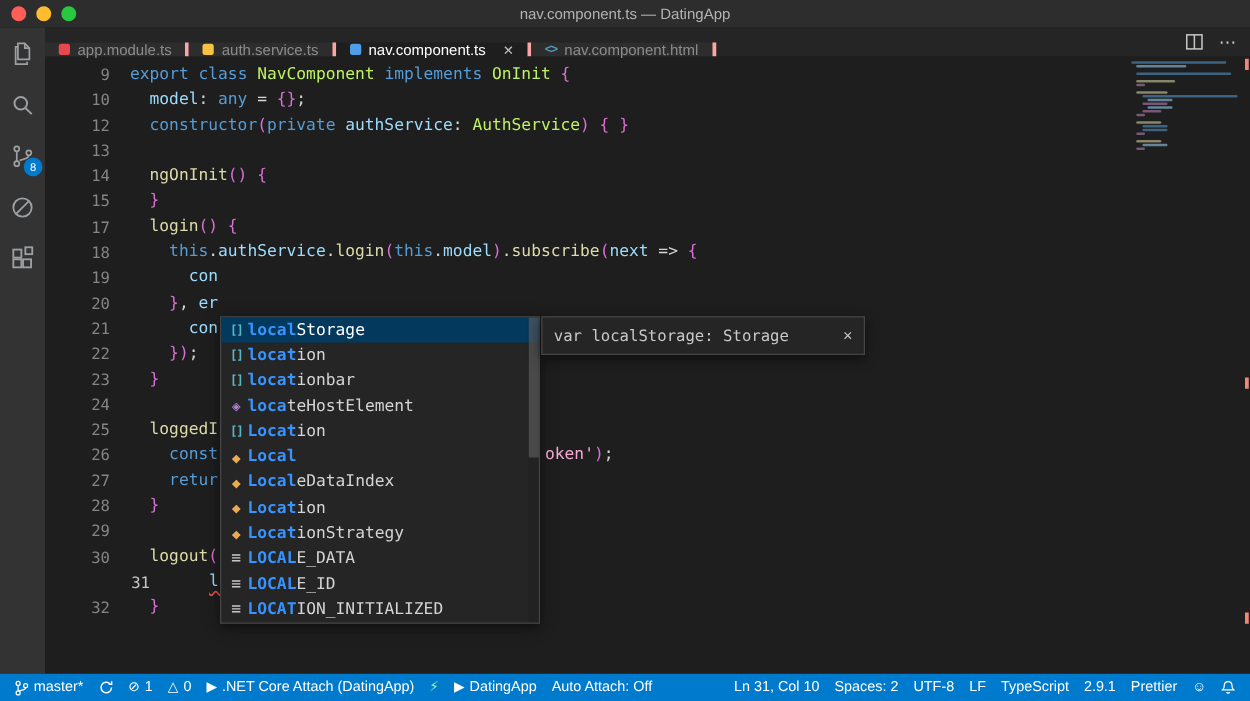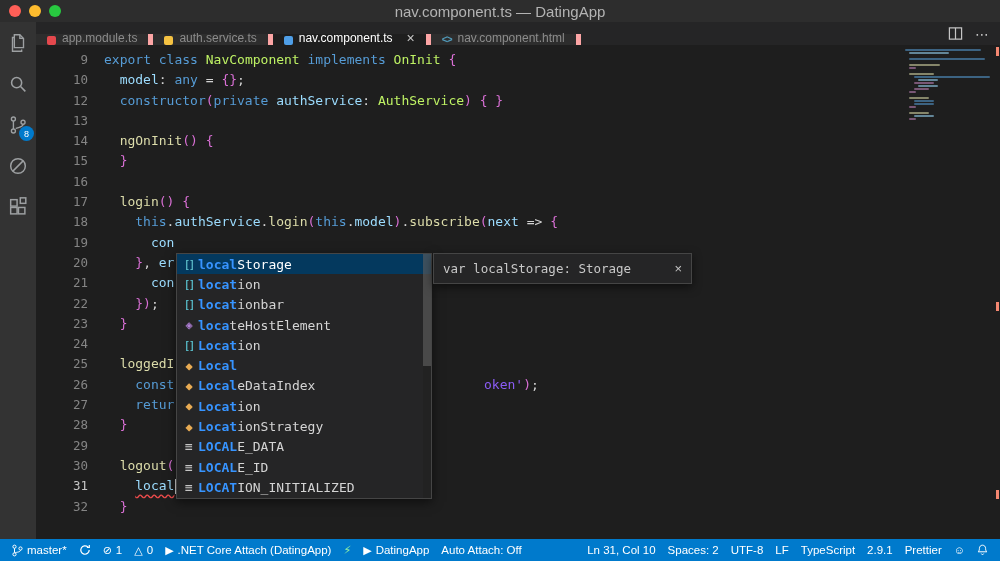--- a/index.html
+++ b/index.html
@@ -10,64 +10,64 @@
     font-family:"Liberation Sans","DejaVu Sans",sans-serif;
     -webkit-font-smoothing:antialiased;
   }
   .window { position:relative; width:1000px; height:561px; display:flex; flex-direction:column; }
 
   
   .titlebar { height:22px; flex:0 0 22px; background:#2d2d2d; position:relative;
               display:flex; align-items:center; justify-content:center; }
   .traffic { position:absolute; left:9px; top:5px; display:flex; gap:8px; }
   .tl { width:12px; height:12px; border-radius:50%; display:inline-block; }
-  .window-title { font-size:15px; color:#b3b3b3; }
+  .window-title { font-size:12px; color:#b3b3b3; }
 
   
   .main { flex:1 1 auto; display:flex; height:517px; }
 
   
   .activitybar { width:36px; flex:0 0 36px; background:#333333; display:flex;
                  flex-direction:column; align-items:center; padding-top:9px; gap:17px; }
   .ab-item { position:relative; width:24px; height:24px; color:#9da0a2; display:flex;
              align-items:center; justify-content:center; cursor:pointer; }
   .ab-item svg { display:block; }
   .ab-badge { position:absolute; right:-4px; bottom:-4px; min-width:15px; height:15px;
               border-radius:50%; background:#007acc; color:#fff; font-size:9px;
               display:flex; align-items:center; justify-content:center; }
 
   
   .editor-col { flex:1 1 auto; display:flex; flex-direction:column; background:#1e1e1e; min-width:0; }
   .tabbar { height:23px; flex:0 0 23px; background:#252526; display:flex; align-items:stretch; position:relative; }
-  .tab { display:flex; align-items:flex-end; gap:6px; padding:0 11px; font-size:12px;
-         background:#2d2d2d; color:#8c8c8c; border-right:5px solid #fca5a5; white-space:nowrap;margin-top:12px; }
+  .tab { display:flex; align-items:center; gap:6px; padding:0 11px; font-size:12px;
+         background:#2d2d2d; color:#8c8c8c; border-right:3px solid #fca5a5; white-space:nowrap;margin-top:12px; }
   .tab.active { background:#1e1e1e; color:#ffffff; }
   .fdot { width:9px; height:9px; border-radius:2px; flex:0 0 9px; }
   .fglyph { font-size:10px; font-weight:bold; letter-spacing:-1px; }
   .tclose { margin-left:8px; color:#c5c5c5; font-size:14px; line-height:1; }
   .tab-actions { position:absolute; right:10px; top:0; height:23px; display:flex;
                  align-items:center; gap:12px; color:#c5c5c5; }
   .tab-actions svg { display:block; }
   .more-glyph { font-size:14px; letter-spacing:1px; }
 
   
   .editor { position:relative; flex:1 1 auto; overflow:hidden; }
   .lines { padding-top:5px; font-family:"DejaVu Sans Mono",monospace; font-size:13px; }
   .cline { display:flex; height:20.3px; line-height:20.3px; }
   .gut { flex:0 0 60px; width:60px; text-align:right; padding-right:8px; color:#858585;
          font-size:12.5px; }
-  .gut.cur { color:#c6c6c6; }
+  .gut.cur { color:#c6c6c6;margin-left:32px; }
   .code { position:relative; margin-left:8px; flex:1; white-space:pre; }
   .frag { position:absolute; top:0; white-space:pre; }
 
   .tok-kw  { color:#569cd6; }
   .tok-type{ color:#bef264; }
   .tok-fn  { color:#dcdcaa; }
   .tok-var { color:#9cdcfe; }
-  .tok-str { color:#8b5cf6;margin-left:48px; }
+  .tok-str { color:#f9a8d4; }
   .tok-br  { color:#da70d6; }
   .tok-pl  { color:#d4d4d4; }
   .squiggle { text-decoration:underline; text-decoration-style:wavy;
               text-decoration-color:#f14c4c; text-underline-offset:3px; }
   .cursor { display:inline-block; width:2px; height:15px; background:#d7d7d7;
             vertical-align:middle; margin-left:1px; }
 
   
   .minimap { position:absolute; top:4px; right:12px; width:83px; }
   .mmbar { height:2px; margin-bottom:1px; border-radius:1px; opacity:.55; }
@@ -211,24 +211,20 @@
               <span class="gut">13</span>
               <span class="code" style="padding-left: 0ch;"></span>
             </div>
             <div class="cline">
               <span class="gut">14</span>
               <span class="code" style="padding-left: 2ch;"><span class="tok-fn">ngOnInit</span><span class="tok-br">() </span><span class="tok-br">{</span></span>
             </div>
             <div class="cline">
               <span class="gut">15</span>
               <span class="code" style="padding-left: 2ch;"><span class="tok-br">}</span></span>
-            </div>
-            <div class="cline">
-              <span class="gut">16</span>
-              <span class="code" style="padding-left: 0ch;"></span>
             </div>
             <div class="cline">
               <span class="gut">17</span>
               <span class="code" style="padding-left: 2ch;"><span class="tok-fn">login</span><span class="tok-br">() </span><span class="tok-br">{</span></span>
             </div>
             <div class="cline">
               <span class="gut">18</span>
               <span class="code" style="padding-left: 4ch;"><span class="tok-kw">this</span><span class="tok-pl">.</span><span class="tok-var">authService</span><span class="tok-pl">.</span><span class="tok-fn">login</span><span class="tok-br">(</span><span class="tok-kw">this</span><span class="tok-pl">.</span><span class="tok-var">model</span><span class="tok-br">)</span><span class="tok-pl">.</span><span class="tok-fn">subscribe</span><span class="tok-br">(</span><span class="tok-var">next </span><span class="tok-pl">=&gt; </span><span class="tok-br">{</span></span>
             </div>
             <div class="cline">

